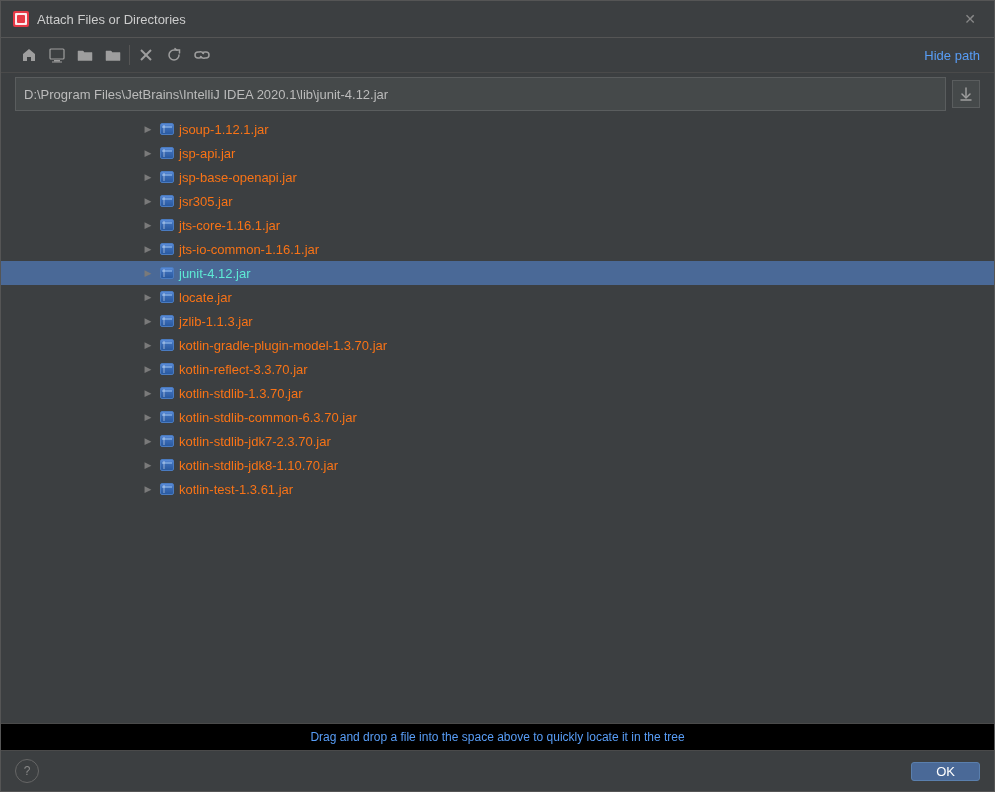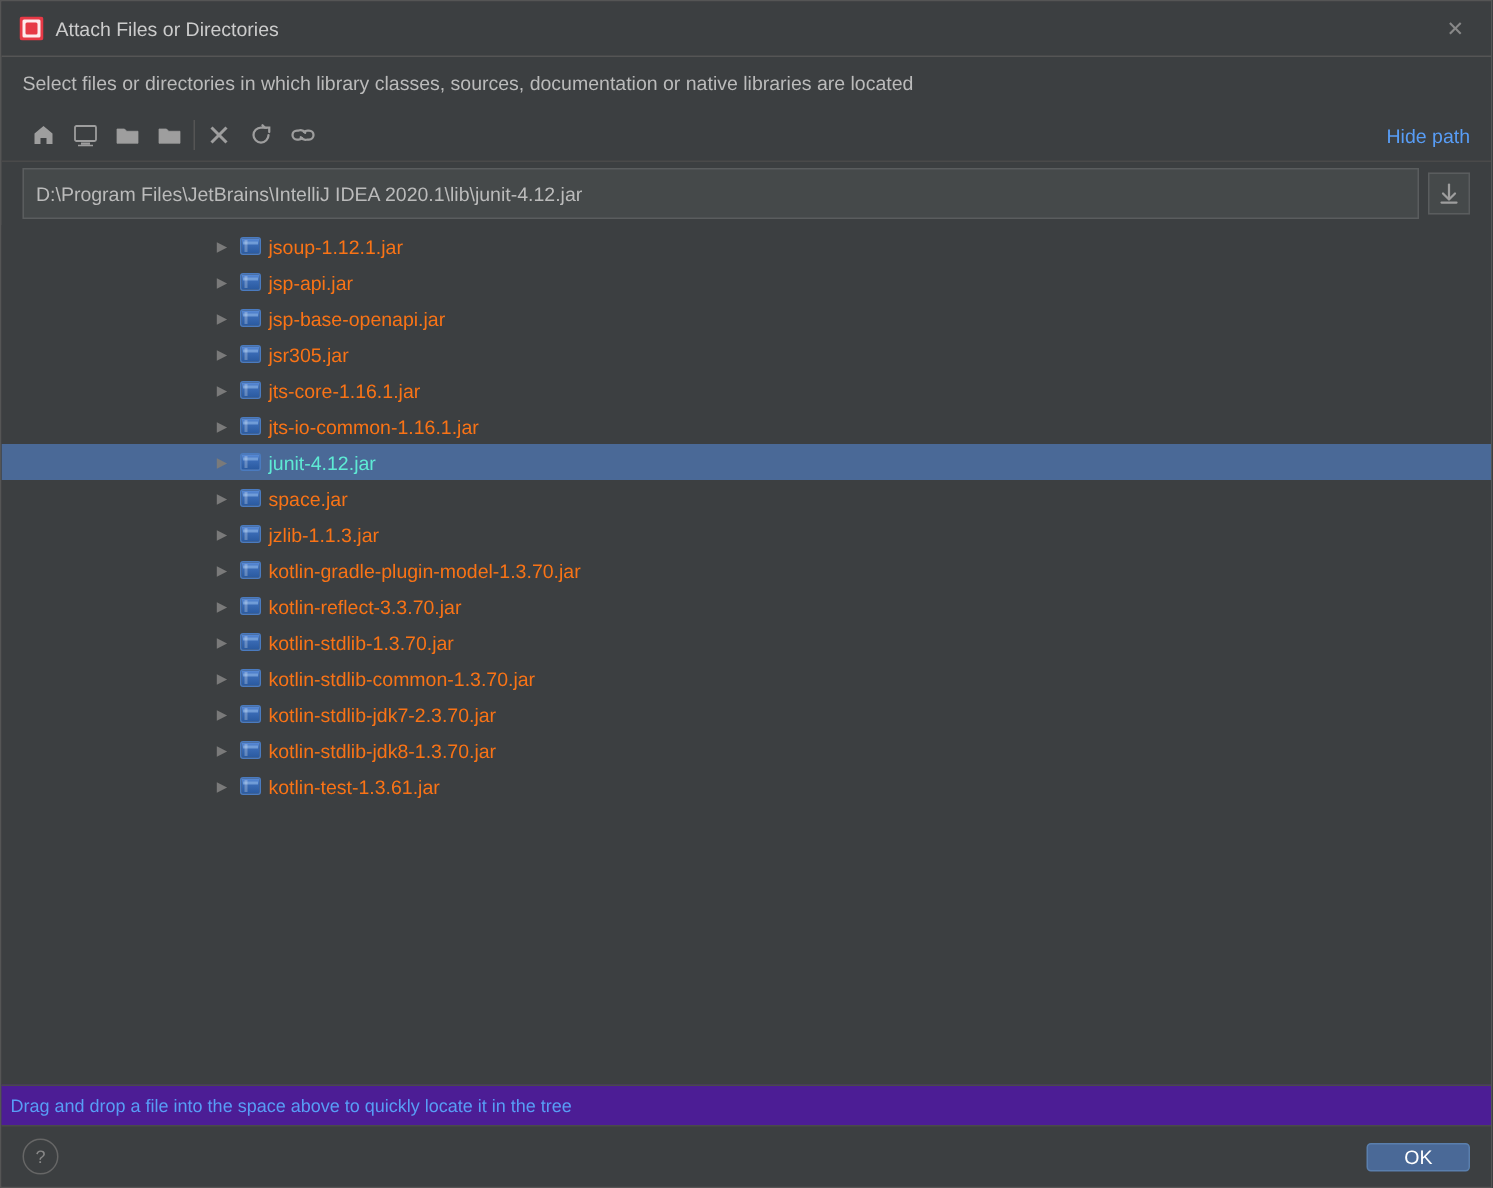--- a/index.html
+++ b/index.html
@@ -187,25 +187,25 @@
       top: 1px;
       bottom: 1px;
       width: 2px;
       background: rgba(255,255,255,0.25);
     }
     .item-name {
       color: #f97316;
       font-size: 13px;
     }
     .drag-hint {
-      text-align: left;
+      text-align: center;
       padding: 6px;
       color: #777;
       font-size: 12px;
-      background: #4c1d95;
+      background: #000000;
       border-top: 1px solid #4a4a4a;
     }
     .drag-hint span { color: #589df6; }
     .bottom-bar {
       display: flex;
       align-items: center;
       justify-content: space-between;
       padding: 8px 14px;
       border-top: 1px solid #4a4a4a;
       background: #3c3f41;
@@ -243,21 +243,20 @@
       <svg width="16" height="16" viewBox="0 0 16 16">
         <rect width="16" height="16" rx="2" fill="#e63946"></rect>
         <rect x="2" y="2" width="12" height="12" rx="1" fill="#fff" opacity="0.9"></rect>
         <rect x="4" y="4" width="8" height="8" rx="1" fill="#e63946"></rect>
       </svg>
     </div>
     <span class="title-text">Attach Files or Directories</span>
     <span class="close-btn">✕</span>
   </div>
 
-  <div class="subtitle">Select files or directories in which library classes, sources, documentation or native libraries are located</div>
 
   <div class="toolbar">
     <button class="toolbar-btn" title="Home">
       <svg width="16" height="16" viewBox="0 0 16 16" fill="#9e9e9e">
         <path d="M8 2L2 7v7h4v-4h4v4h4V7L8 2z"></path>
       </svg>
     </button>
     <button class="toolbar-btn" title="Computer">
       <svg width="16" height="16" viewBox="0 0 16 16" fill="#9e9e9e">
         <rect x="1" y="2" width="14" height="10" rx="1" stroke="#9e9e9e" stroke-width="1.2" fill="none"></rect>
@@ -357,21 +356,21 @@
       <span class="jar-icon">
         <span class="jar-icon-inner"></span>
       </span>
       <span class="item-name">junit-4.12.jar</span>
     </div>
       <div class="tree-item">
       <span class="expand-arrow">▶</span>
       <span class="jar-icon">
         <span class="jar-icon-inner"></span>
       </span>
-      <span class="item-name">space.jar</span>
+      <span class="item-name">locate.jar</span>
     </div>
       <div class="tree-item">
       <span class="expand-arrow">▶</span>
       <span class="jar-icon">
         <span class="jar-icon-inner"></span>
       </span>
       <span class="item-name">jzlib-1.1.3.jar</span>
     </div>
       <div class="tree-item">
       <span class="expand-arrow">▶</span>
@@ -392,35 +391,35 @@
       <span class="jar-icon">
         <span class="jar-icon-inner"></span>
       </span>
       <span class="item-name">kotlin-stdlib-1.3.70.jar</span>
     </div>
       <div class="tree-item">
       <span class="expand-arrow">▶</span>
       <span class="jar-icon">
         <span class="jar-icon-inner"></span>
       </span>
-      <span class="item-name">kotlin-stdlib-common-1.3.70.jar</span>
+      <span class="item-name">kotlin-stdlib-common-6.3.70.jar</span>
     </div>
       <div class="tree-item">
       <span class="expand-arrow">▶</span>
       <span class="jar-icon">
         <span class="jar-icon-inner"></span>
       </span>
       <span class="item-name">kotlin-stdlib-jdk7-2.3.70.jar</span>
     </div>
       <div class="tree-item">
       <span class="expand-arrow">▶</span>
       <span class="jar-icon">
         <span class="jar-icon-inner"></span>
       </span>
-      <span class="item-name">kotlin-stdlib-jdk8-1.3.70.jar</span>
+      <span class="item-name">kotlin-stdlib-jdk8-1.10.70.jar</span>
     </div>
       <div class="tree-item">
       <span class="expand-arrow">▶</span>
       <span class="jar-icon">
         <span class="jar-icon-inner"></span>
       </span>
       <span class="item-name">kotlin-test-1.3.61.jar</span>
     </div>
     </div>
 

